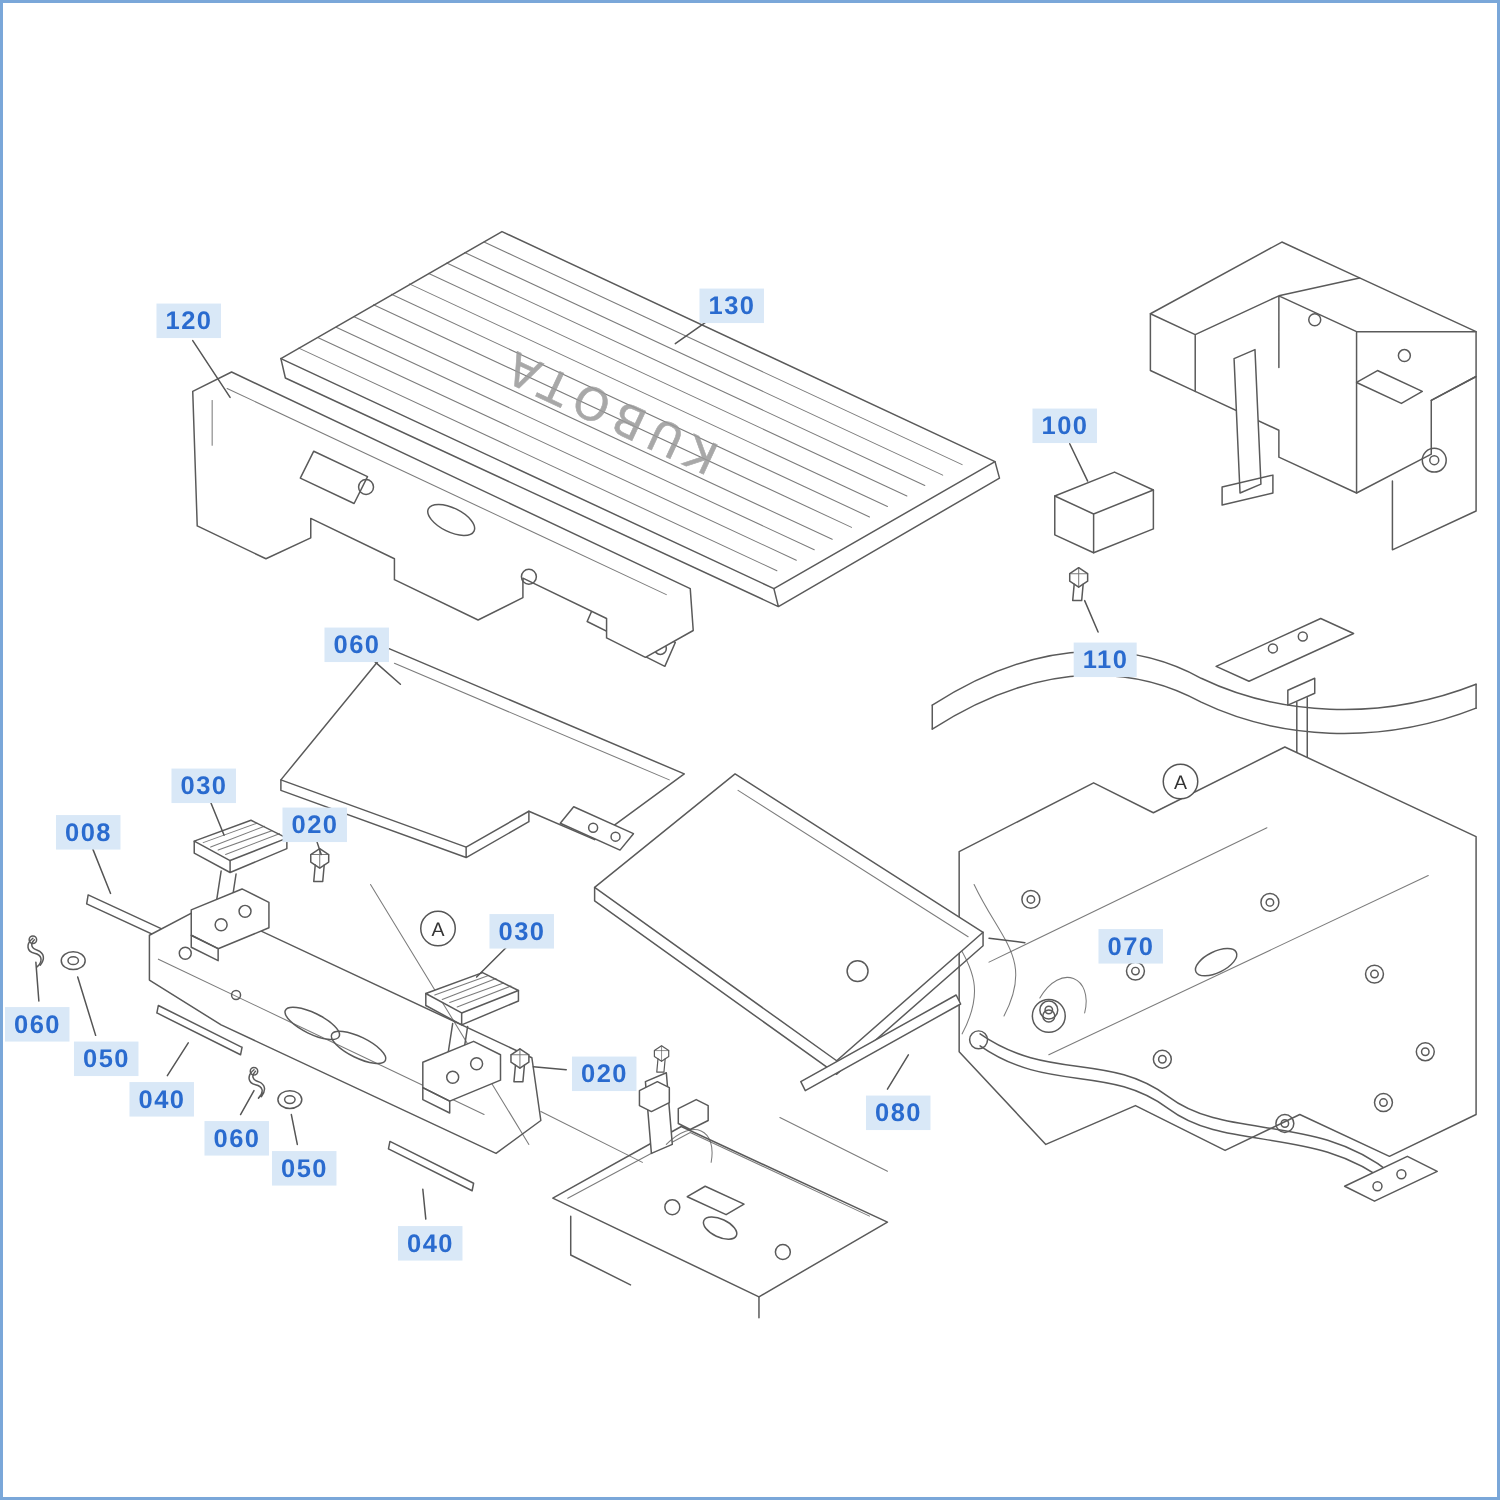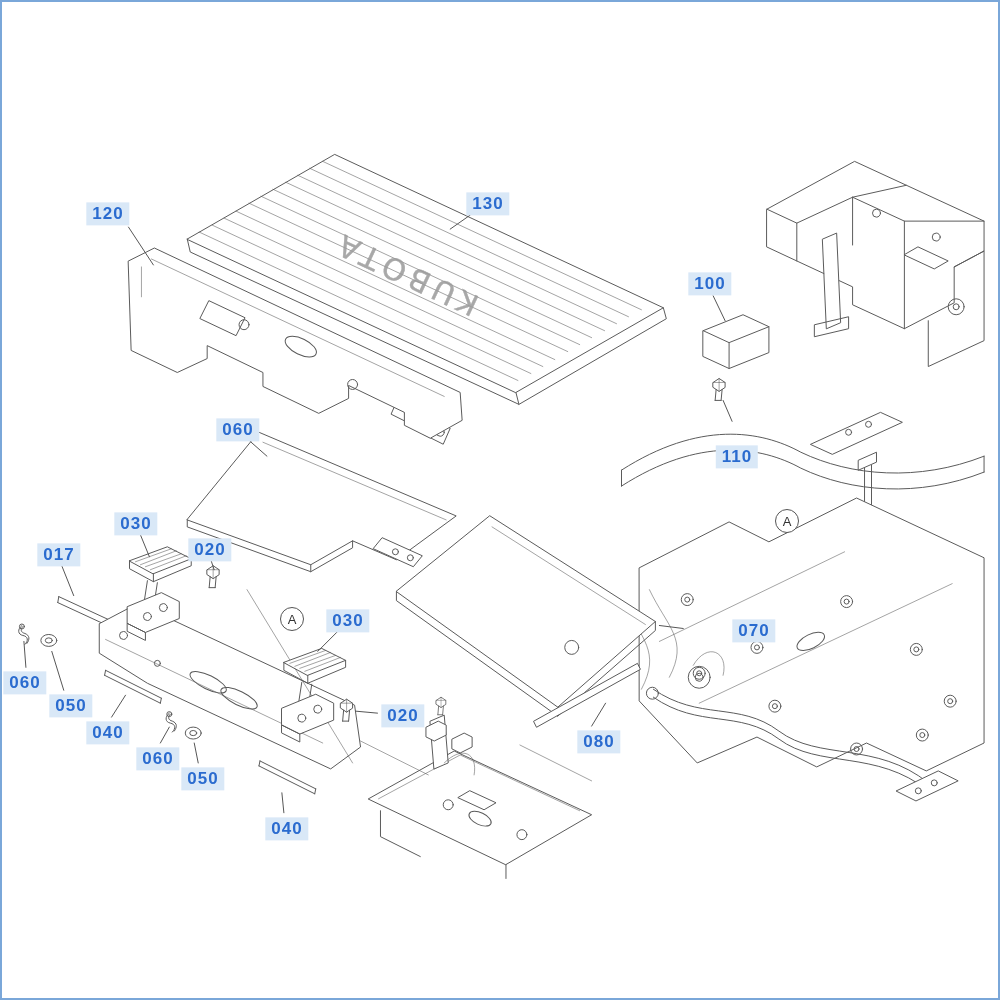--- a/index.html
+++ b/index.html
@@ -220,27 +220,27 @@
         <line x1="24" y1="668" x2="22" y2="642"></line>
         <line x1="62" y1="691" x2="50" y2="652"></line>
         <line x1="110" y1="718" x2="124" y2="696"></line>
         <line x1="159" y1="744" x2="168" y2="728"></line>
         <line x1="197" y1="764" x2="193" y2="744"></line>
         <line x1="283" y1="814" x2="281" y2="794"></line>
       </g>
   </svg>
 
   <div id="labels-layer">
-      <div class="part-label" style="left: 106px; top: 212px;">120</div>
+      <div class="part-label" style="left: 124px; top: 212px;">120</div>
       <div class="part-label" style="left: 486px; top: 202px;">130</div>
       <div class="part-label" style="left: 708px; top: 282px;">100</div>
-      <div class="part-label" style="left: 735px; top: 455px;">110</div>
+      <div class="part-label" style="left: 735px; top: 438px;">110</div>
       <div class="part-label" style="left: 236px; top: 428px;">060</div>
       <div class="part-label" style="left: 134px; top: 522px;">030</div>
-      <div class="part-label" style="left: 57px; top: 553px;">017</div>
+      <div class="part-label" style="left: 57px; top: 553px;">008</div>
       <div class="part-label" style="left: 208px; top: 548px;">020</div>
       <div class="part-label" style="left: 346px; top: 619px;">030</div>
       <div class="part-label" style="left: 401px; top: 714px;">020</div>
       <div class="part-label" style="left: 708px; top: 629px; margin-left: 44px;">070</div>
       <div class="part-label" style="left: 597px; top: 740px;">080</div>
       <div class="part-label" style="left: 23px; top: 681px;">060</div>
       <div class="part-label" style="left: 69px; top: 704px;">050</div>
       <div class="part-label" style="left: 106px; top: 731px;">040</div>
       <div class="part-label" style="left: 156px; top: 757px;">060</div>
       <div class="part-label" style="left: 201px; top: 777px;">050</div>

